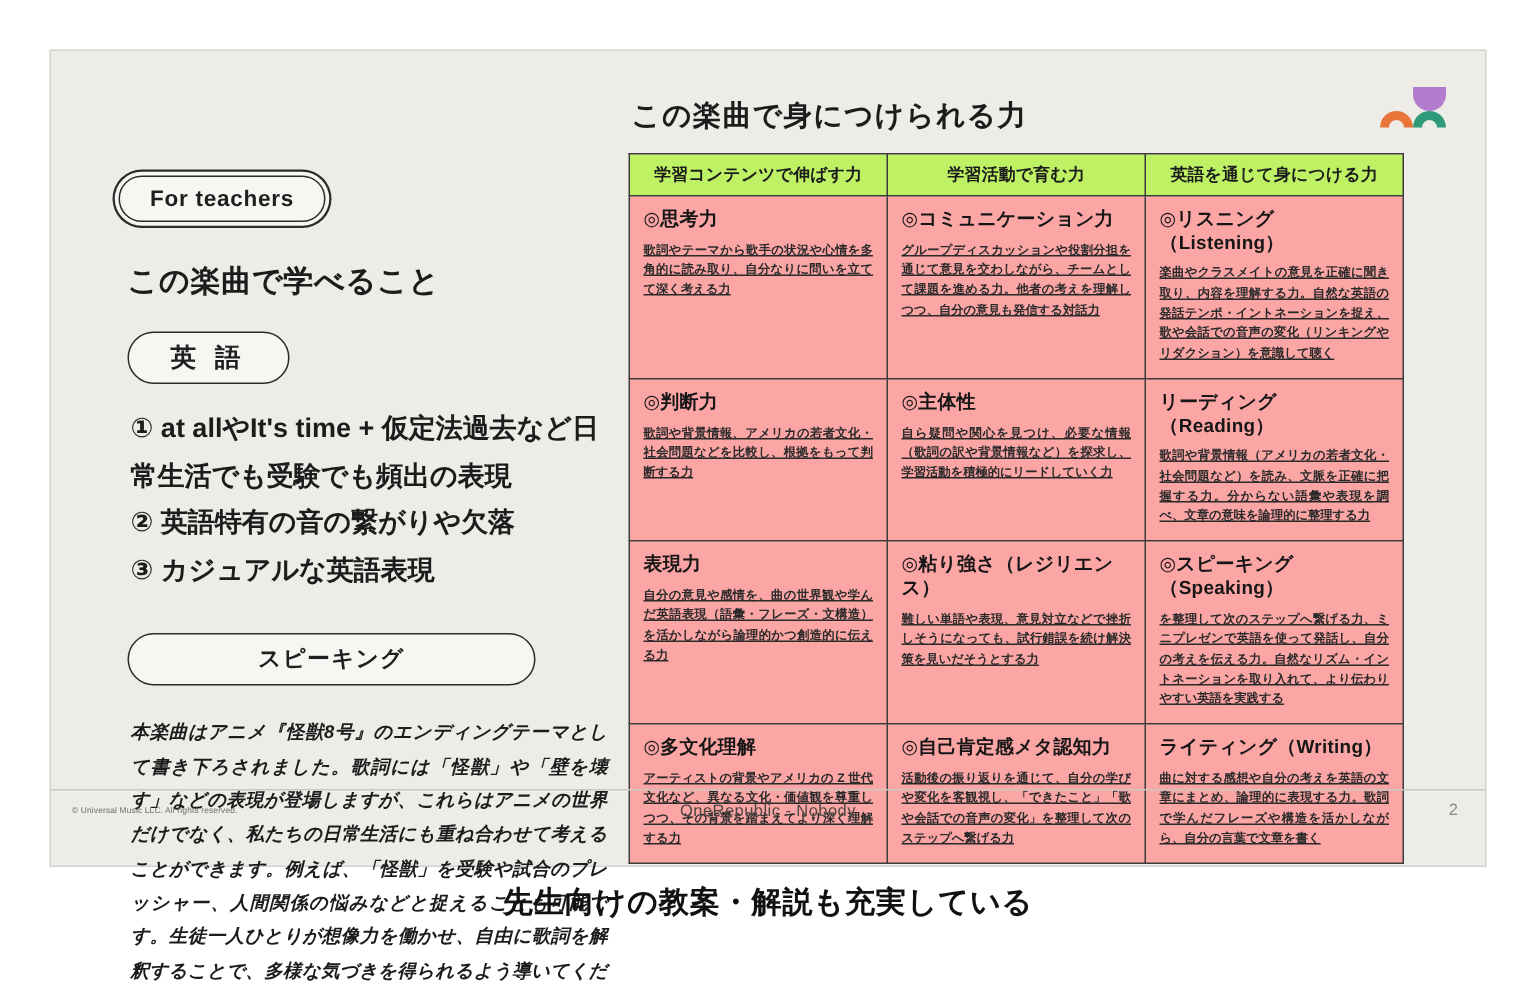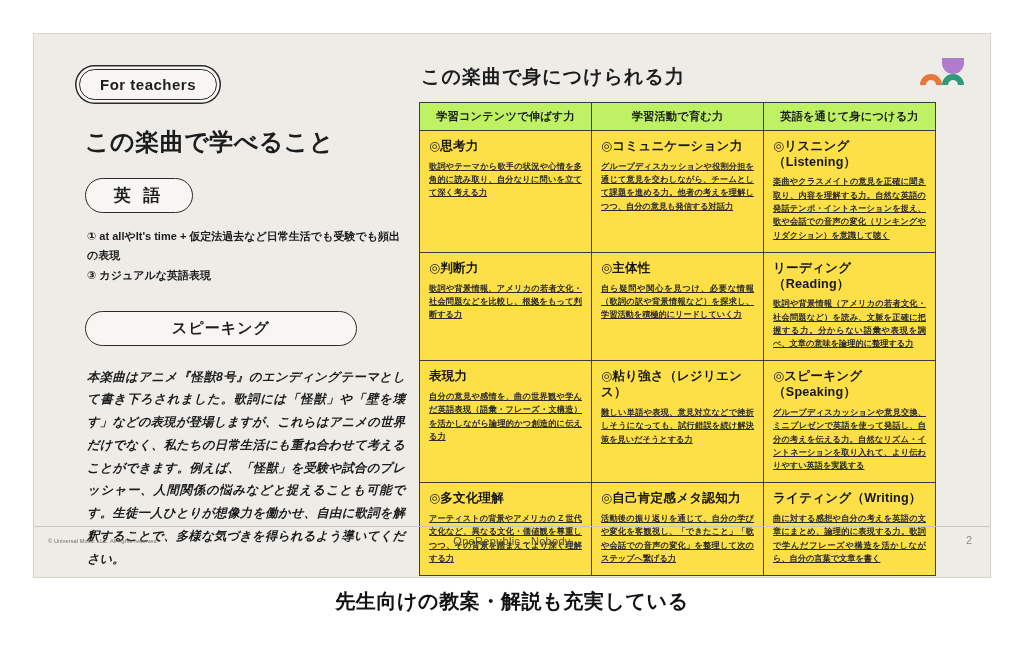--- a/index.html
+++ b/index.html
@@ -38,42 +38,43 @@
     color:#1f1f1f;
     box-sizing:border-box;
   }
   .pill-double{
     position:relative;
     padding:6px 20px;
     font-size:15px;
     font-weight:700;
     letter-spacing:.5px;
     box-shadow:0 0 0 2.5px #f7f6f2, 0 0 0 4px #2b2b2b;
+    margin-top:48px;
   }
 
   .heading-main{
     margin:26px 0 0 6px;
-    font-size:24px;
+    font-size:20px;
     font-weight:700;
     color:#1c1c1c;
     letter-spacing:.5px;
   }
 
   .pill-subject{
     margin:20px 0 0 6px;
     padding:5px 0;
     width:108px;
     font-size:17px;
     font-weight:700;
     letter-spacing:4px;
   }
 
   .bullet-list{
     margin:14px 0 0 8px;
-    font-size:11px;
+    font-size:18px;
     line-height:1.75;
     color:#1c1c1c;
     font-weight:600;
   }
   .bullet-list div{white-space:normal;}
 
   .pill-points{
     margin:26px 0 0 6px;
     padding:7px 0;
     width:272px;
@@ -124,21 +125,21 @@
     background:#bef264;
     text-align:center;
     font-size:11.2px;
     font-weight:700;
     color:#1b1b1b;
     padding:6px 2px;
     letter-spacing:.2px;
   }
   table.skills td{
     padding:8px 9px 10px 9px;
-    background:#fde047;
+    background:#fca5a5;
   }
   td.highlight{background:#a8a8a8;}
 
   .cell-title{
     font-size:12.6px;
     font-weight:700;
     color:#161616;
     margin-bottom:5px;
     line-height:1.25;
     letter-spacing:.2px;
@@ -203,20 +204,21 @@
     </div>
 
     <div class="heading-main">この楽曲で学べること</div>
 
     <div class="pill pill-subject">
       <span>英 語</span>
     </div>
 
     <div class="bullet-list">
       <div>① at allやIt's time + 仮定法過去など日常生活でも受験でも頻出の表現</div>
+      <div>② 英語特有の音の繋がりや欠落</div>
       <div>③ カジュアルな英語表現</div>
     </div>
 
     <div class="pill pill-points">
       <span>スピーキング</span>
     </div>
 
     <div class="para">本楽曲はアニメ『怪獣8号』のエンディングテーマとして書き下ろされました。歌詞には「怪獣」や「壁を壊す」などの表現が登場しますが、これらはアニメの世界だけでなく、私たちの日常生活にも重ね合わせて考えることができます。例えば、「怪獣」を受験や試合のプレッシャー、人間関係の悩みなどと捉えることも可能です。生徒一人ひとりが想像力を働かせ、自由に歌詞を解釈することで、多様な気づきを得られるよう導いてください。</div>
   </div>
 
@@ -264,21 +266,21 @@
             <td>
               <div class="cell-title">表現力</div>
               <div class="cell-body">自分の意見や感情を、曲の世界観や学んだ英語表現（語彙・フレーズ・文構造）を活かしながら論理的かつ創造的に伝える力</div>
             </td>
             <td>
               <div class="cell-title">◎粘り強さ（レジリエンス）</div>
               <div class="cell-body">難しい単語や表現、意見対立などで挫折しそうになっても、試行錯誤を続け解決策を見いだそうとする力</div>
             </td>
             <td>
               <div class="cell-title">◎スピーキング（Speaking）</div>
-              <div class="cell-body">グループディスカッションや意見交換、ミニプレゼンで英語を使って発話し、自分の考えを伝える力。自然なリズム・イントネーションを取り入れて、より伝わりやすい英語を実践する</div>
+              <div class="cell-body">を整理して次のステップへ繋げる力、ミニプレゼンで英語を使って発話し、自分の考えを伝える力。自然なリズム・イントネーションを取り入れて、より伝わりやすい英語を実践する</div>
             </td>
           </tr>
           <tr>
             <td>
               <div class="cell-title">◎多文化理解</div>
               <div class="cell-body">アーティストの背景やアメリカの Z 世代文化など、異なる文化・価値観を尊重しつつ、その背景を踏まえてより深く理解する力</div>
             </td>
             <td>
               <div class="cell-title">◎自己肯定感メタ認知力</div>
               <div class="cell-body">活動後の振り返りを通じて、自分の学びや変化を客観視し、「できたこと」「歌や会話での音声の変化」を整理して次のステップへ繋げる力</div>

